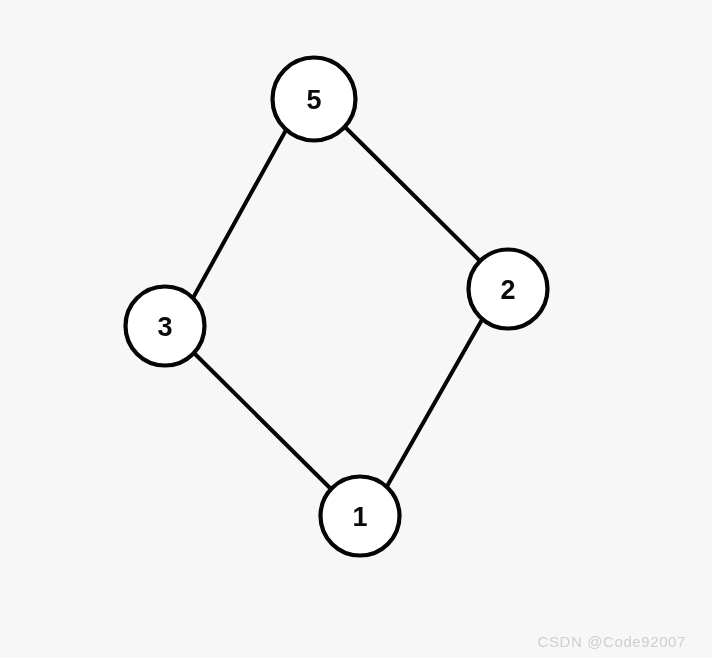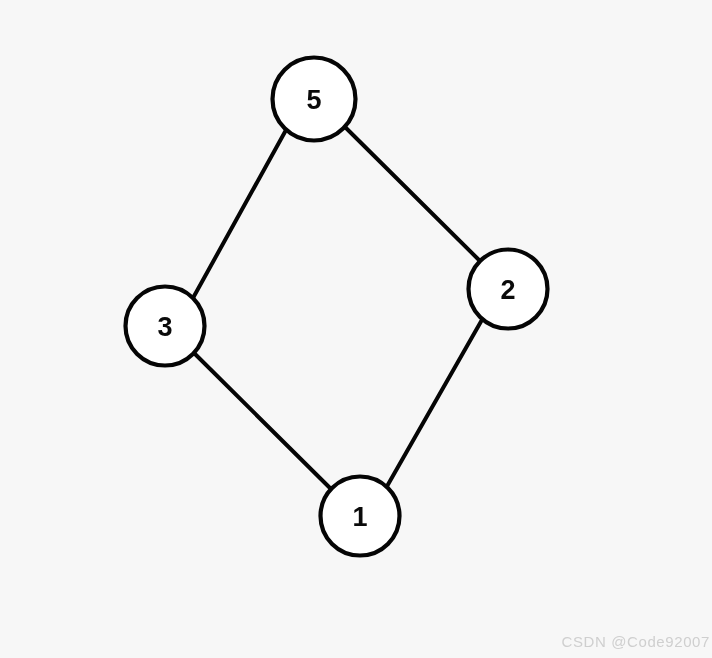--- a/index.html
+++ b/index.html
@@ -38,21 +38,21 @@
     fill: #0a0a0a;
     font-family: "Liberation Sans", sans-serif;
     font-size: 27px;
     font-weight: bold;
     text-anchor: middle;
     dominant-baseline: central;
     user-select: none;
   }
   .watermark {
     position: absolute;
-    right: 2px;
+    right: 26px;
     bottom: 8px;
     color: #cfcfcf;
     font-family: "Liberation Sans", sans-serif;
     font-size: 15px;
     letter-spacing: 0.6px;
     white-space: nowrap;
   }
 </style>
 </head>
 <body>

